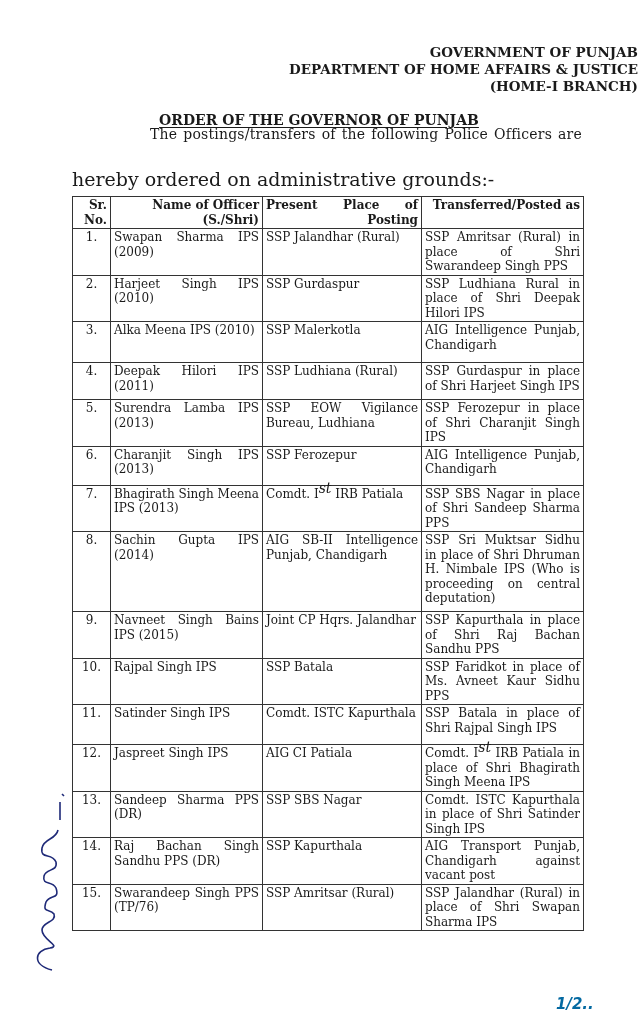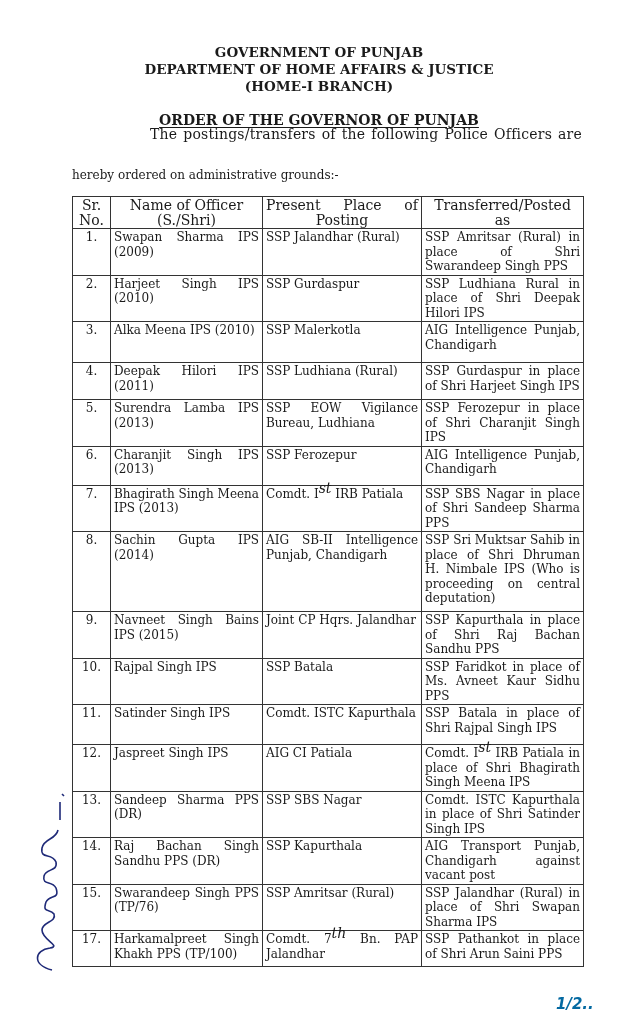--- a/index.html
+++ b/index.html
@@ -1,33 +1,33 @@
 <!DOCTYPE html>
 <html><head>
 <meta charset="utf-8">
 <style>
   html, body { margin:0; padding:0; }
   body {
     width:638px; height:1024px; background:#ffffff; position:relative; overflow:hidden;
     font-family:"DejaVu Serif", "Liberation Serif", serif; color:#1a1a1a;
   }
-  .head { position:absolute; left:0; width:638px; text-align:center; font-weight:bold; font-size:13.5px; line-height:17px; }
+  .head { position:absolute; left:0; width:638px; text-align:right; font-weight:bold; font-size:13.5px; line-height:17px; }
   #h1 { top:44px; }
   #h2 { top:61px; }
   #h3 { top:78px; }
   #title { position:absolute; top:112px; left:0; width:638px; text-align:center; font-weight:bold; font-size:14px; }
   #title span { text-decoration:underline; text-underline-offset:2px; }
   #intro1 { position:absolute; top:126px; left:150px; width:432px; font-size:14px; text-align:justify; text-align-last:justify; letter-spacing:0.2px;}
-  #intro2 { position:absolute; top:168px; left:72px; font-size:12px; }
+  #intro2 { position:absolute; top:168px; left:72px; font-size:19px; }
   table {
     position:absolute; top:196px; left:72px; width:511px; border-collapse:collapse;
     font-size:12px; line-height:14.5px; table-layout:fixed;
   }
   td, th { border:1px solid #333; vertical-align:top; padding:1px 3px 1px 3px; }
-  th { font-weight:normal; text-align:center; font-size:14px; }
+  th { font-weight:bold; text-align:right; font-size:12px; }
   col.c1 { width:38px; } col.c2 { width:152px; } col.c3 { width:159px; } col.c4 { width:162px; }
   td.sr { text-align:center; }
   td.j { text-align:justify; text-align-last:left; }
   .spread { display:flex; justify-content:space-between;gap:20px; }
   sup { font-size:14px; line-height:0;font-style:italic; }
   #sig { position:absolute; left:12px; top:790px; width:60px; height:190px; }
   #pg { position:absolute; left:556px; top:995px; font-family:"DejaVu Sans", sans-serif; font-style:italic; font-size:15px; color:#0369a1; font-weight:bold; }
 </style>
 </head>
 <body>
@@ -109,21 +109,21 @@
       <tr style="height: 40px;">
         <td class="sr">7.</td>
         <td class="j">Bhagirath Singh Meena IPS (2013)</td>
         <td class="j">Comdt. I<sup>st</sup> IRB Patiala</td>
         <td class="j">SSP SBS Nagar in place of Shri Sandeep Sharma PPS</td>
       </tr>
       <tr style="height: 80px;">
         <td class="sr">8.</td>
         <td class="j">Sachin Gupta IPS (2014)</td>
         <td class="j">AIG SB-II Intelligence Punjab, Chandigarh</td>
-        <td class="j">SSP Sri Muktsar Sahib in place of Shri Dhruman H. Nimbale IPS (Who is proceeding on central deputation)</td>
+        <td class="j">SSP Sri Muktsar Sidhu in place of Shri Dhruman H. Nimbale IPS (Who is proceeding on central deputation)</td>
       </tr>
       <tr style="height: 41px;">
         <td class="sr">9.</td>
         <td class="j">Navneet Singh Bains IPS (2015)</td>
         <td class="j">Joint CP Hqrs. Jalandhar</td>
         <td class="j">SSP Kapurthala in place of Shri Raj Bachan Sandhu PPS</td>
       </tr>
       <tr style="height: 43px;">
         <td class="sr">10.</td>
         <td class="j">Rajpal Singh IPS</td>
@@ -153,26 +153,20 @@
         <td class="j">Raj Bachan Singh Sandhu PPS (DR)</td>
         <td class="j">SSP Kapurthala</td>
         <td class="j">AIG Transport Punjab, Chandigarh against vacant post</td>
       </tr>
       <tr style="height: 45px;">
         <td class="sr">15.</td>
         <td class="j">Swarandeep Singh PPS (TP/76)</td>
         <td class="j">SSP Amritsar (Rural)</td>
         <td class="j">SSP Jalandhar (Rural) in place of Shri Swapan Sharma IPS</td>
       </tr>
-      <tr style="height: 36px;">
-        <td class="sr">17.</td>
-        <td class="j">Harkamalpreet Singh Khakh PPS (TP/100)</td>
-        <td class="j">Comdt. 7<sup>th</sup> Bn. PAP Jalandhar</td>
-        <td class="j">SSP Pathankot in place of Shri Arun Saini PPS</td>
-      </tr>
     </tbody>
 </table>
 
 <svg id="sig" viewBox="0 0 60 190">
   <path d="M40 180 C 20 175, 22 160, 38 158 C 50 156, 30 150, 30 140 C 30 132, 45 132, 42 124 C 38 118, 30 124, 34 112 C 38 104, 48 110, 44 98 C 40 90, 30 96, 32 86 C 34 78, 46 82, 44 72 C 40 62, 28 70, 30 58 C 32 48, 44 50, 46 40 M 48 30 L 48 12 M 50 4 L 52 6" fill="none" stroke="#1f2a78" stroke-width="1.6"></path>
 </svg>
 
 <div id="pg">1/2..</div>
 
 </body></html>

